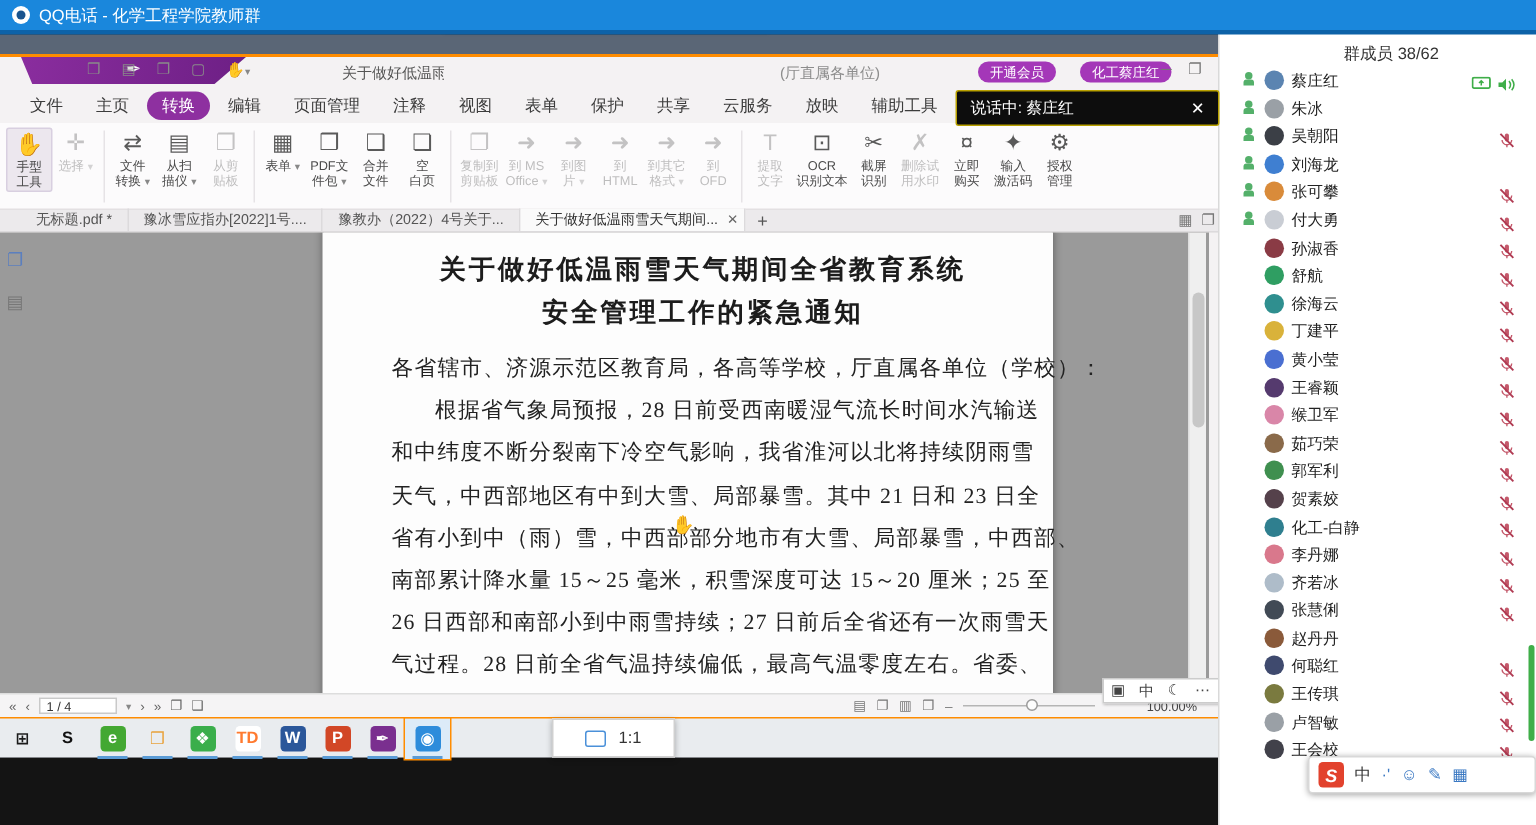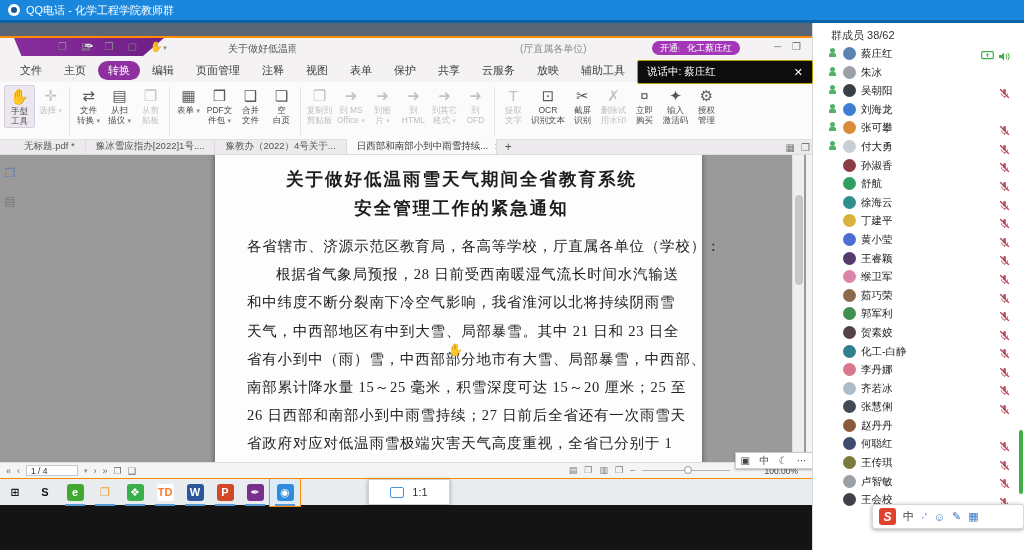--- a/index.html
+++ b/index.html
@@ -23,21 +23,21 @@
   #foxit-logo { left:14px; top:0; width:150px; height:18px; background:linear-gradient(100deg,#8a2d9e,#6d1f85); clip-path:polygon(0 0,100% 0,86% 100%,5% 100%); color:#fff; text-align:center; font-size:12px; line-height:17px; }
   .qa-icons { left:58px; top:3px; display:flex; gap:14px; color:#8a8a8a; font-size:10px; }
   #pdf-doc-title { left:228px; top:4px; width:68px; font-size:10px; color:#555; white-space:nowrap; overflow:hidden; }
   #share-toolbar { left:296px; top:1px; width:216px; height:19px; background:#fff; border:1px solid #d6d6d6; box-shadow:0 1px 3px rgba(0,0,0,.25); display:flex; align-items:center; gap:7px; padding:0 7px; z-index:40; }
   #share-toolbar .b { font-size:10px; font-weight:bold; color:#222; white-space:nowrap; }
   #share-toolbar .tm { font-size:10px; color:#222; }
   #share-toolbar .v { font-size:9px; color:#666; white-space:nowrap; overflow:hidden; }
   #license { left:520px; top:4px; font-size:10px; color:#8c8c8c; white-space:nowrap; }
   .pill { height:14px; border-radius:7px; background:#a437b8; color:#fff; font-size:9px; line-height:14px; padding:0 8px; white-space:nowrap; }
   #vip-pill { left:652px; top:3px; }
-  #account-pill { left:679px; top:3px; }
+  #account-pill { left:720px; top:3px; }
   #pdf-winctrl { left:774px; top:3px; display:flex; gap:11px; color:#777; font-size:10px; }
 
   
   #ribbon { left:0; top:20px; width:820px; height:24px; display:flex; align-items:center; gap:2px; padding-left:10px; background:#f4f2f3; }
   .rtab { font-size:11px; color:#3c3c3c; padding:2px 10px; white-space:nowrap; }
   .rtab.active { background:#8e30a0; color:#fff; border-radius:10px; }
 
   
   #toolbar { left:0; top:44px; width:820px; height:58px; background:#fcfbfc; border-bottom:1px solid #e3e0e2; display:flex; align-items:flex-start; padding:3px 2px 0 4px; }
   .titem { min-width:31px; padding:1px 2px; text-align:center; font-size:8.5px; color:#4b4b4b; line-height:1.2; white-space:pre-line; }
@@ -50,21 +50,21 @@
   
   #doctabs { left:0; top:102px; width:820px; height:15px; background:#eceaec; display:flex; align-items:flex-end; padding-left:14px; border-bottom:1px solid #dcdadc; }
   .dtab { font-size:9.5px; color:#555; padding:1px 10px; max-width:150px; white-space:nowrap; overflow:hidden; border-right:1px solid #dcdadc; }
   .dtab.active { background:#fafafa; color:#333; display:flex; gap:6px; align-items:center; }
   .dtab .x { color:#666; font-size:9px; }
   #newtab { font-size:12px; color:#555; padding:0 8px; }
   #doctabs-right { position:absolute; right:10px; top:104px; display:flex; gap:6px; color:#777; font-size:10px; }
 
   
   #docarea { left:0; top:117px; width:806px; height:307px; background:#9a9a9a; overflow:hidden; }
-  #page { position:absolute; left:215px; top:-4px; width:487px; height:318px; background:#fdfdfd; box-shadow:0 0 6px rgba(0,0,0,.45); padding:14px 26px 0 32px; }
+  #page { position:absolute; left:215px; top:-4px; width:487px; height:318px; background:#fdfdfd; box-shadow:0 0 6px rgba(0,0,0,.45); padding:14px 26px 0 46px; }
   .doc-title { font-family:"Liberation Serif","DejaVu Serif",serif; font-weight:bold; font-size:17.5px; color:#1c1c1c; text-align:center; letter-spacing:2px; line-height:29px; }
   .doc-line { font-family:"Liberation Serif","DejaVu Serif",serif; font-size:14.5px; color:#222; letter-spacing:0.8px; line-height:28.2px; white-space:nowrap; }
   .doc-line.indent { text-indent:2em;font-family:Liberation Serif, serif; }
   .doc-line.first { margin-top:9px; }
   #vscroll { position:absolute; right:2px; top:0; width:12px; height:307px; background:#efefef; border-left:1px solid #ddd; }
   #vscroll .thumb { position:absolute; left:2px; top:40px; width:8px; height:90px; background:#c7c7c7; border-radius:4px; }
   #cursor { position:absolute; left:448px; top:188px; font-size:12px; color:#3a3a3a; }
 
   
   #statusbar { left:0; top:424px; width:820px; height:16px; background:#f5f4f5; border-top:1px solid #ddd; display:flex; align-items:center; font-size:9px; color:#666; padding:0 6px; gap:6px; }
@@ -105,21 +105,21 @@
   #callbar { left:0; top:505px; width:1024px; height:45px; background:#141414; z-index:8; }
   #call-icons { position:absolute; left:6px; top:24px; display:flex; align-items:center; gap:13px; color:#c9c9c9; font-size:11px; }
   .cb-lab { display:flex; align-items:center; gap:4px; color:#d6d6d6; font-size:10px; }
   .reddot { width:9px; height:9px; border-radius:50%; background:#e23d2e; }
   .mon { width:12px; height:9px; border:1.3px solid #c9c9c9; border-radius:1px; }
   #call-btns { position:absolute; left:735px; top:25px; display:flex; gap:8px; }
   .cbtn { background:#d9452c; color:#fff; font-size:9.5px; border-radius:3px; padding:2px 7px; white-space:nowrap; }
 
   
   #sidebar { left:812px; top:22px; width:212px; height:528px; background:#fff; border-left:1px solid #d9d9d9; z-index:20; overflow:hidden; }
-  #sb-header { padding:6px 0 4px 18px; font-size:11px; color:#333; }
+  #sb-header { padding:6px 0 4px 18px; font-size:11px; color:#333;text-align:center; }
   .mrow { height:18.6px; display:flex; padding-left:16px; }
   .mrow .badge { width:12px; height:10px; position:relative; margin-right:2px; flex:none; }
   .mrow .badge::before { content:""; position:absolute; left:1px; top:1px; width:5px; height:5px; border-radius:50%; background:#54b06a; }
   .mrow .badge::after { content:""; position:absolute; left:0; top:6px; width:7px; height:4px; border-radius:2px 2px 0 0; background:#54b06a; }
   .mrow .badge.off::before,.mrow .badge.off::after { background:transparent; }
   .avatar { width:13px; height:13px; border-radius:50%; margin-right:5px; flex:none; }
   .mname { font-size:10.5px; color:#222; white-space:nowrap; }
   .mic-slot { margin-left:auto; margin-right:14px; display:flex; gap:4px; align-items:center; }
   #sb-scroll { position:absolute; left:1019px; top:430px; width:4px; height:64px; background:#3fae49; border-radius:2px; z-index:25; }
 
@@ -230,41 +230,42 @@
 激活码</div>
         <div class="titem"><span class="ic">⚙</span>授权
 管理</div>
       </div>
 
     <div id="doctabs" class="abs">
         <span class="dtab"><span>无标题.pdf *</span></span>
         <span class="dtab"><span>豫冰雪应指办[2022]1号....</span></span>
         <span class="dtab"><span>豫教办（2022）4号关于...</span></span>
         <span class="dtab active">
-          <span>日西部和南部小到中雨雪持续...</span>
+          <span>关于做好低温雨雪天气期间...</span>
           <span class="x">✕</span>
         </span>
         <span id="newtab">+</span>
       </div>
     <div id="doctabs-right">
       <span>▦</span>
       <span>❐</span>
     </div>
 
     <div id="docarea" class="abs">
       <div id="page">
           <div class="doc-title">关于做好低温雨雪天气期间全省教育系统</div>
           <div class="doc-title">安全管理工作的紧急通知</div>
           <div class="doc-line first">各省辖市、济源示范区教育局，各高等学校，厅直属各单位（学校）：</div>
           <div class="doc-line indent">根据省气象局预报，28 日前受西南暖湿气流长时间水汽输送</div>
           <div class="doc-line">和中纬度不断分裂南下冷空气影响，我省淮河以北将持续阴雨雪</div>
           <div class="doc-line">天气，中西部地区有中到大雪、局部暴雪。其中 21 日和 23 日全</div>
           <div class="doc-line">省有小到中（雨）雪，中西部部分地市有大雪、局部暴雪，中西部、</div>
           <div class="doc-line">南部累计降水量 15～25 毫米，积雪深度可达 15～20 厘米；25 至</div>
           <div class="doc-line">26 日西部和南部小到中雨雪持续；27 日前后全省还有一次雨雪天</div>
+          <div class="doc-line">气过程。28 日前全省气温持续偏低，最高气温零度左右。省委、</div>
           <div class="doc-line">省政府对应对低温雨雪极端灾害天气高度重视，全省已分别于 1</div>
         </div>
       <div id="vscroll">
           <div class="thumb"></div>
         </div>
       <div id="cursor">✋</div>
     </div>
 
     <div id="leftpanel" class="abs">
       <span>❐</span>

